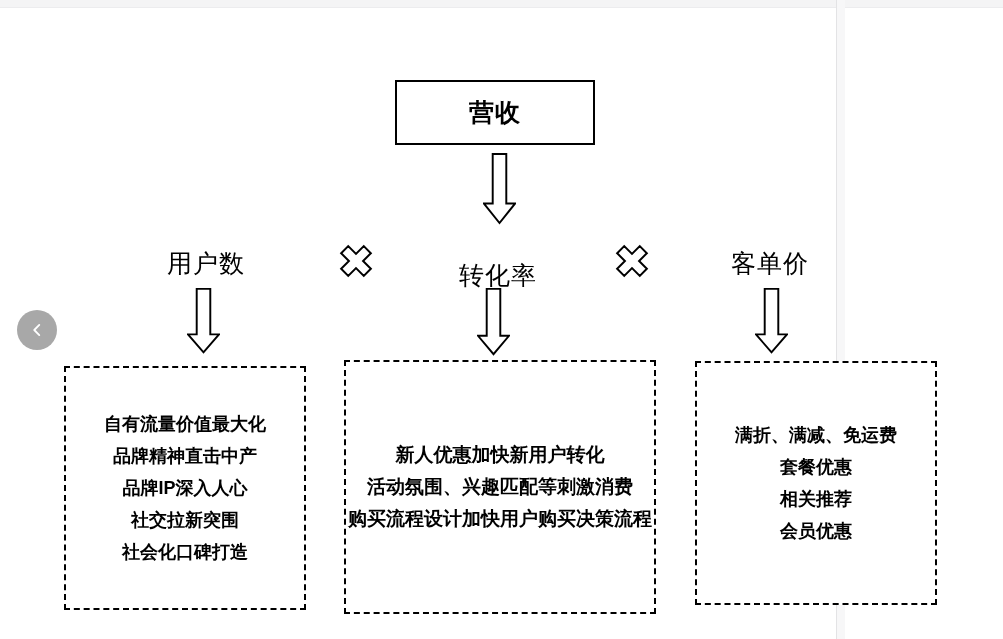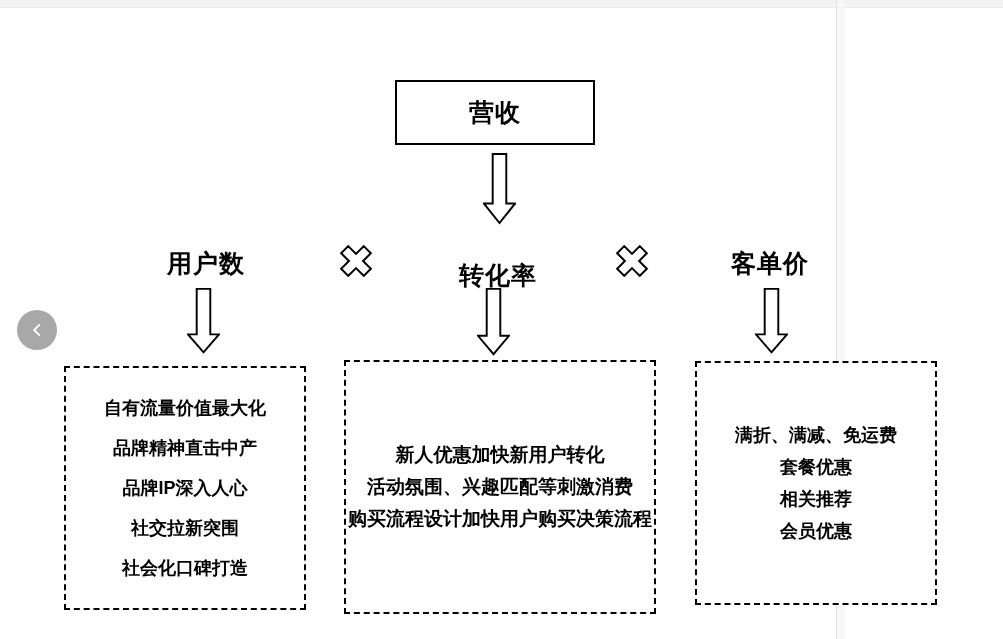--- a/index.html
+++ b/index.html
@@ -23,41 +23,41 @@
 
   .revenue-box {
     position: absolute; left: 395px; top: 80px; width: 200px; height: 65px;
     border: 2px solid #000; background: #fff;
     display: flex; align-items: center; justify-content: center;
     font-size: 25px; font-weight: bold; letter-spacing: 1px;
   }
 
   .factor-label {
     position: absolute; top: 247px; transform: translateX(-50%);
-    font-size: 25px; font-weight: bold; white-space: nowrap; letter-spacing: 1px;
+    font-size: 25px; font-weight: normal; white-space: nowrap; letter-spacing: 1px;
   }
   .lbl-users      { left: 206px; }
   .lbl-conversion { left: 498px; margin-top: 12px; }
   .lbl-price      { left: 770px; }
 
   .block-arrow { position: absolute; }
   .multiply-icon { position: absolute; width: 36px; height: 36px; }
   .mult-1 { left: 338px; top: 243px; }
   .mult-2 { left: 614px; top: 243px; }
 
   .arrow-top   { left: 483px; top: 153px; width: 33px; height: 72px; }
   .arrow-left  { left: 187px; top: 288px; width: 33px; height: 66px; }
   .arrow-mid   { left: 477px; top: 288px; width: 33px; height: 68px; }
   .arrow-right { left: 755px; top: 288px; width: 33px; height: 66px; }
 
   .dashed-box {
     position: absolute; border: 2px dashed #000; background: #fff;
     display: flex; flex-direction: column; justify-content: center; align-items: center;
   }
-  .box-users      { left: 64px;  top: 366px; width: 242px; height: 244px; gap: 8px; }
+  .box-users      { left: 64px;  top: 366px; width: 242px; height: 244px; }
   .box-conversion { left: 344px; top: 360px; width: 312px; height: 254px; }
   .box-price      { left: 695px; top: 361px; width: 242px; height: 244px; }
 
   .box-line {
     font-size: 18px; font-weight: bold; line-height: 32px;
     white-space: nowrap; text-align: center;
   }
   .box-conversion .box-line { font-size: 19px; }
 
   .prev-button {

